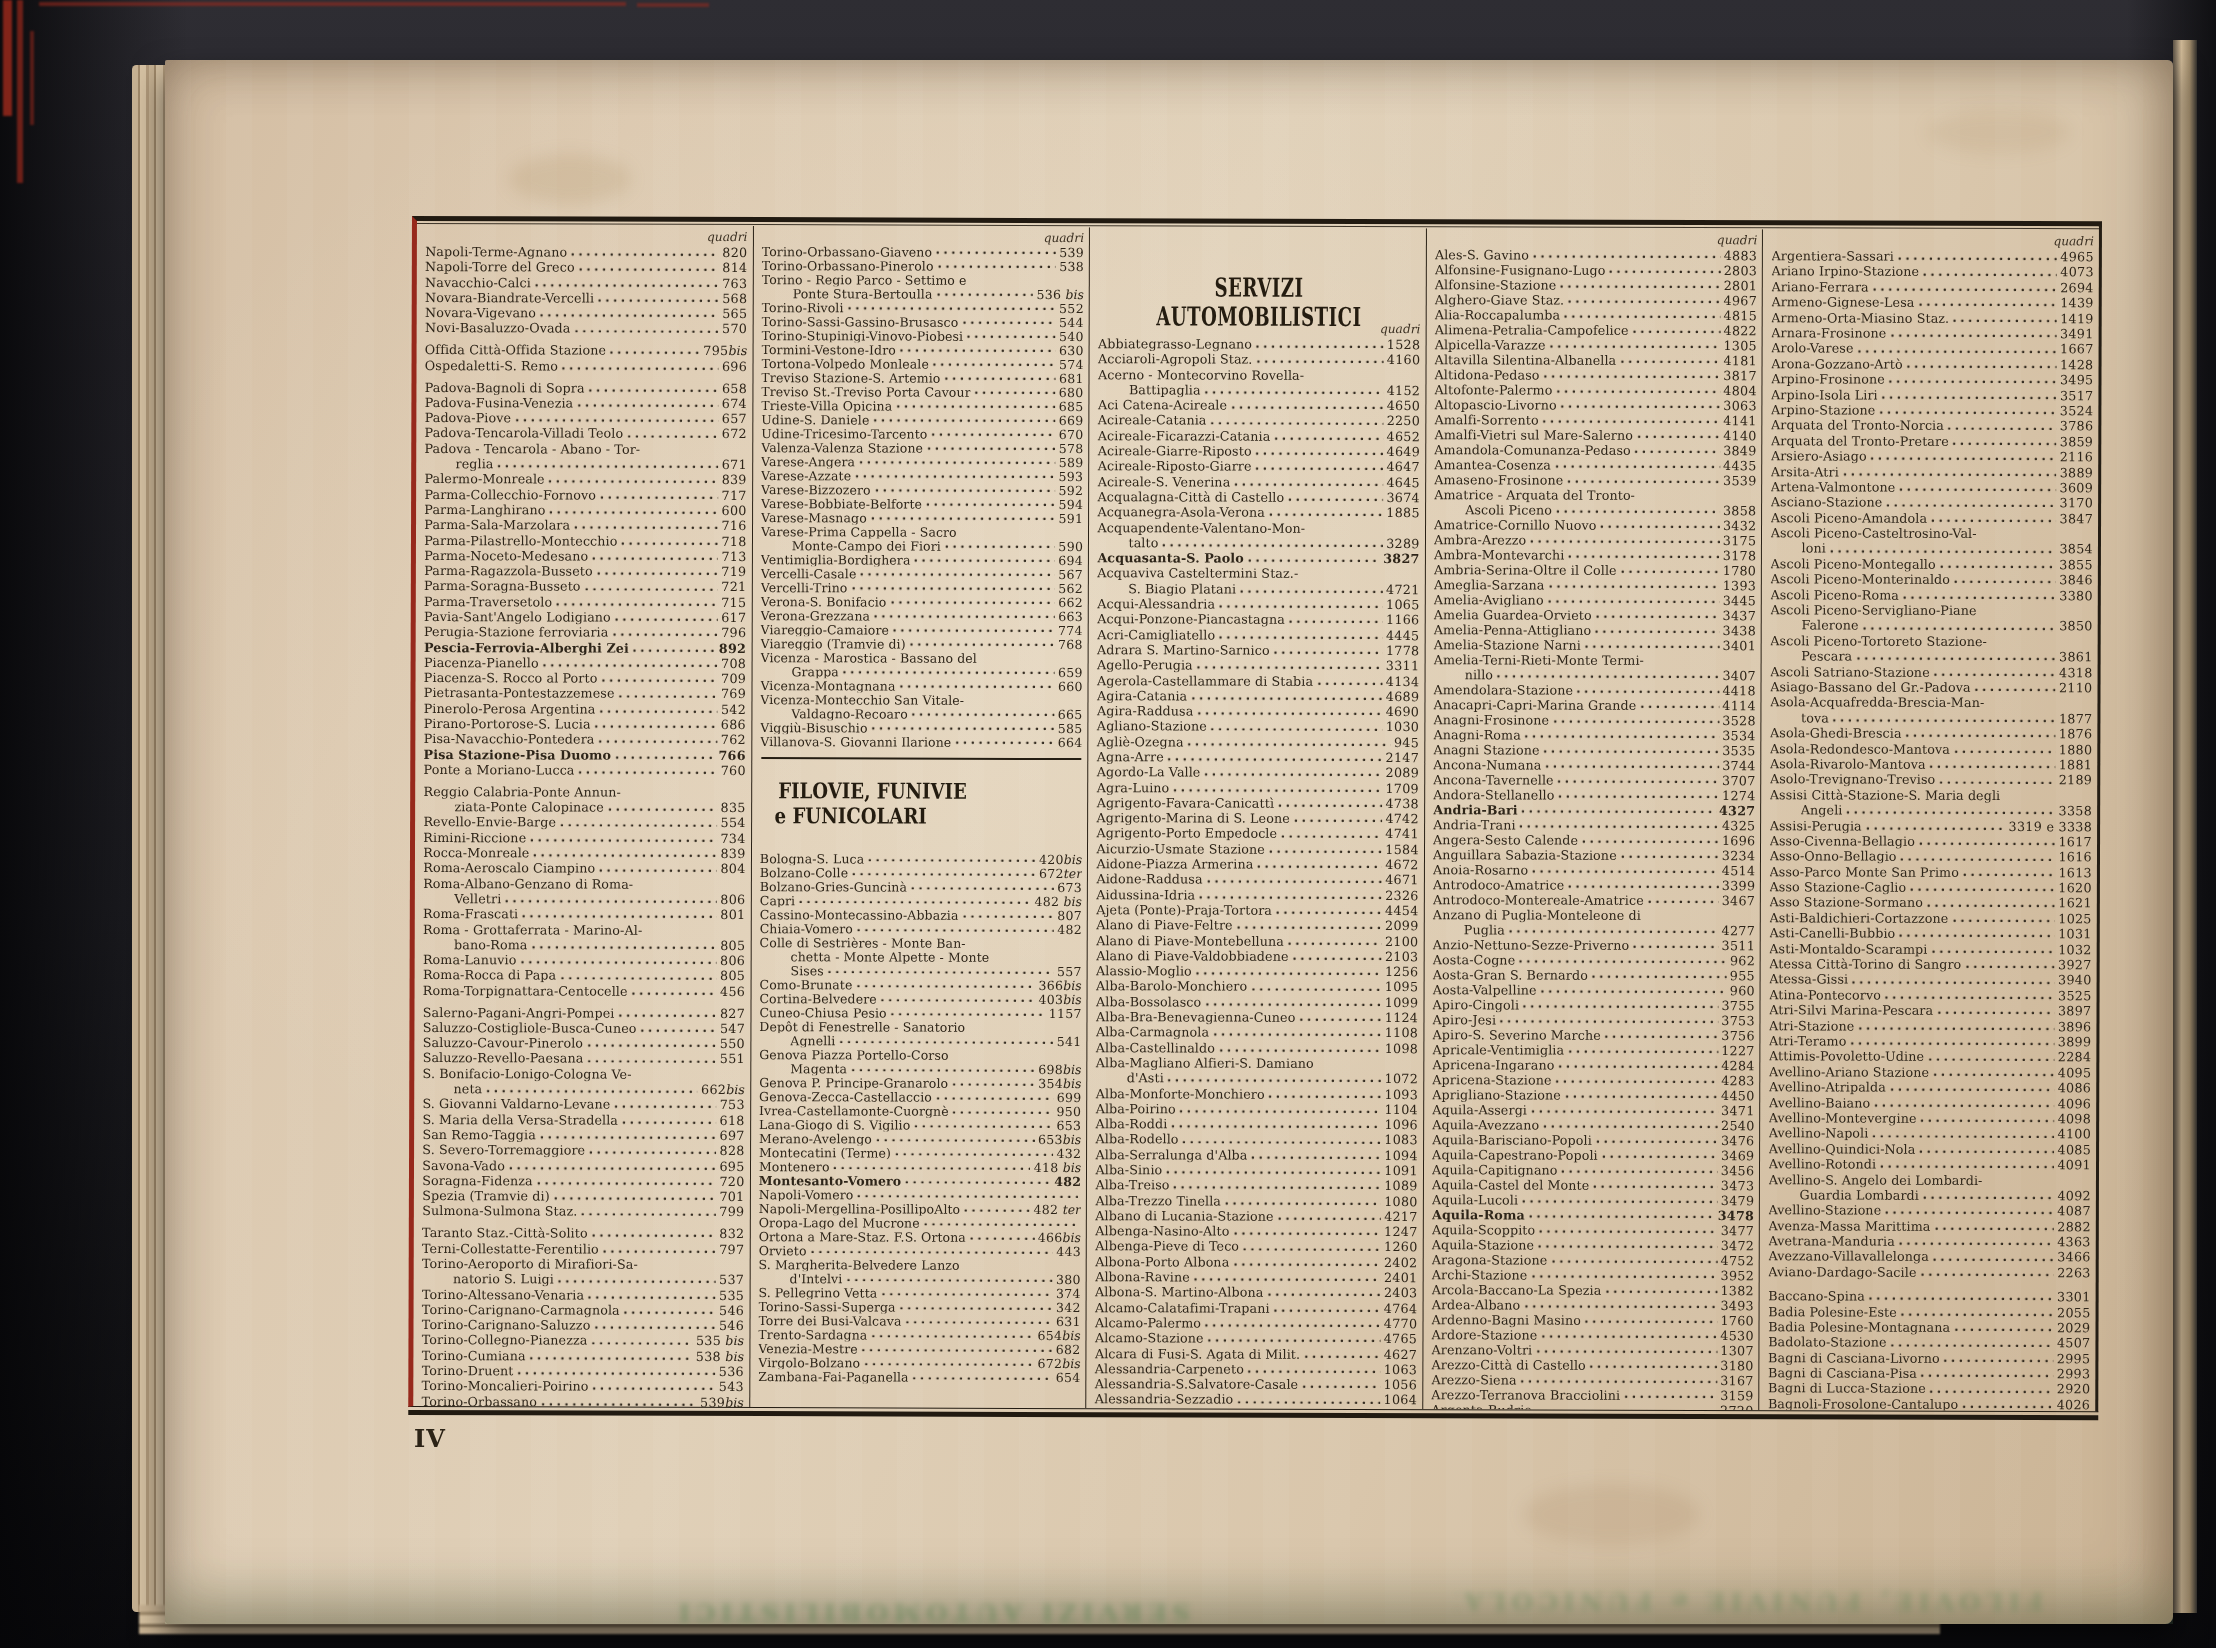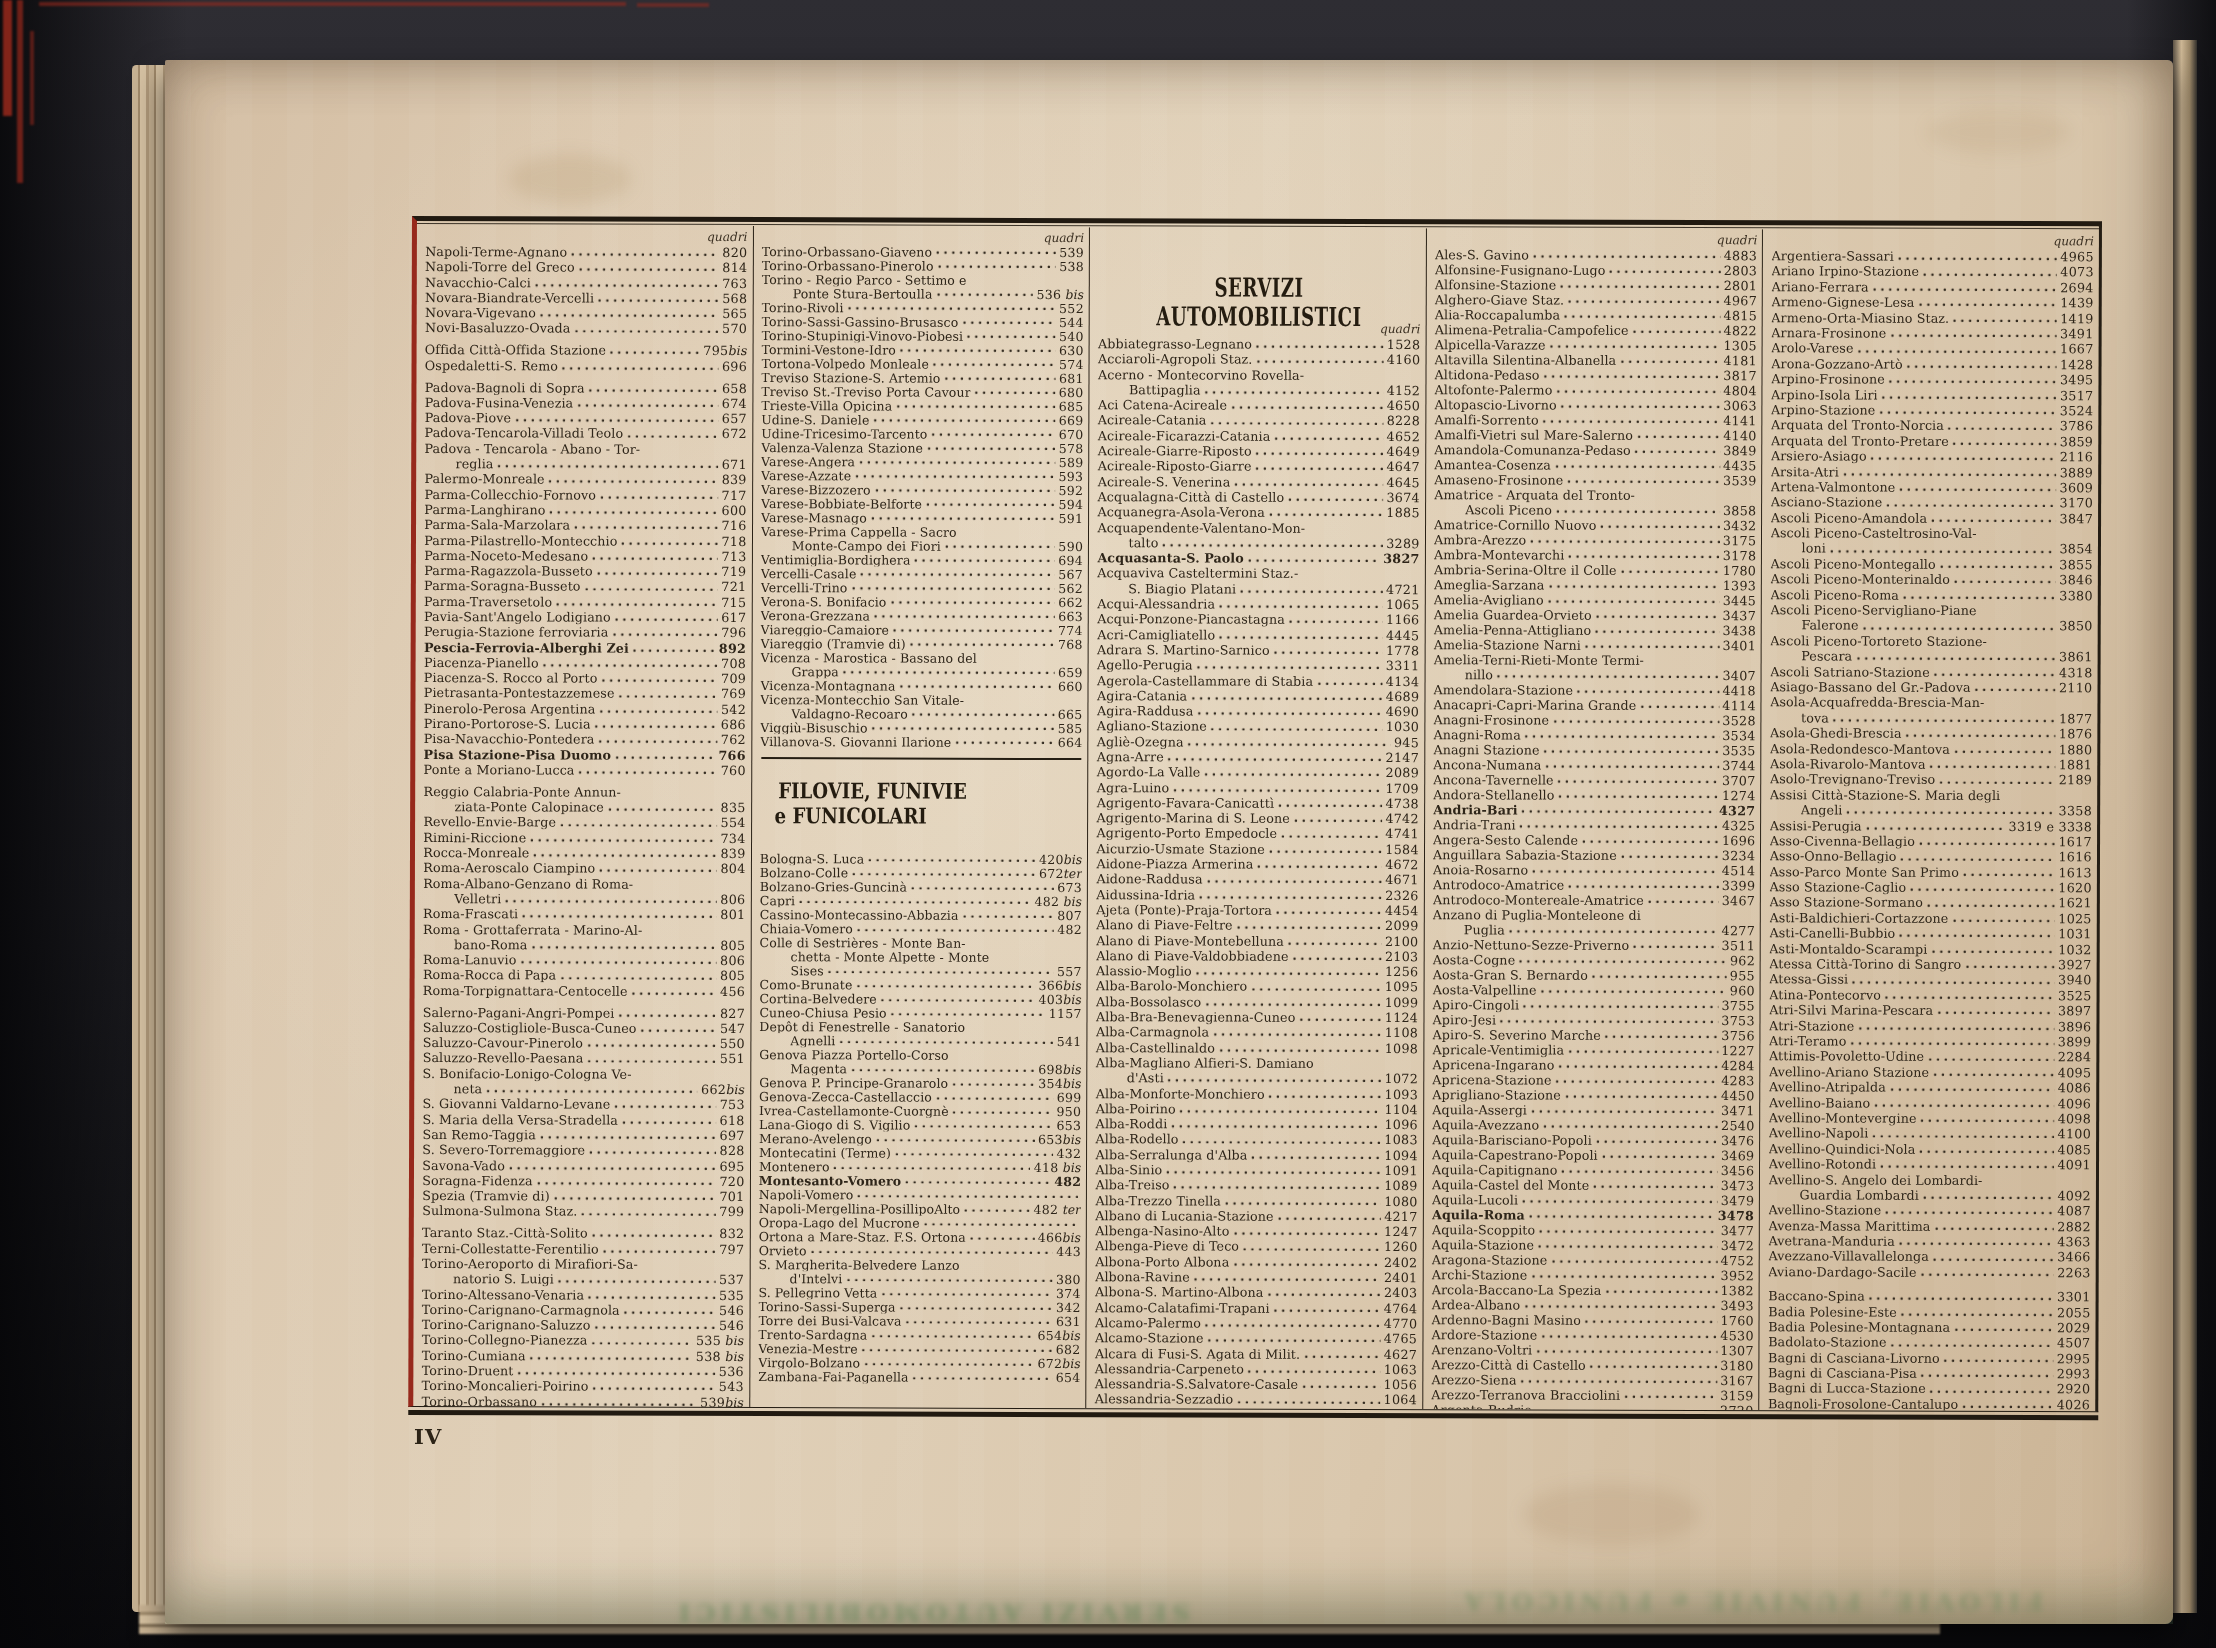--- a/index.html
+++ b/index.html
@@ -61,21 +61,21 @@
   .row.ind{padding-left:31px;}
   .row.qh{justify-content:flex-end;font-style:italic;font-size:12.2px;color:#3a2f21;}
   .gaprow{height:6.6px;} .gaprow.big{height:8.9px;}
   .rule{height:2.2px;background:#251e13;margin:8.9px 1.1px 19px;}
   .h-big{margin:42px 0 19px;text-align:center;font-weight:bold;height:29px;line-height:29px;}
   .h-big span{display:inline-block;font-size:26px;transform:scaleX(.70);transform-origin:center;
       letter-spacing:0.6px;color:#241c10;}
   .h-mid{text-align:left;font-weight:bold;height:25.5px;line-height:25.5px;}
   .h-mid span{display:inline-block;font-size:21.6px;transform:scaleX(.84);transform-origin:center;color:#241c10;}
   .h-mid.last{margin-bottom:22px;}
-  .page-num{position:absolute;left:249px;top:1364px;font-size:21px;font-weight:bold;color:#2c2316;
+  .page-num{position:absolute;left:249px;top:1364px;font-size:24px;font-weight:bold;color:#2c2316;
             letter-spacing:1.1px;}
   
   .ghost{position:absolute;transform:scaleY(-1) scaleX(-1);color:#54804f;opacity:.5;filter:blur(3.3px);
          font-weight:bold;font-size:24.4px;letter-spacing:5.5px;white-space:nowrap;overflow:hidden;}
   .ghost.g1{left:288px;top:1528px;width:737px;height:39px;}
   .ghost.g2{left:1291px;top:1519px;width:587px;height:37px;opacity:.38;}
 </style>
 </head>
 <body>
 
@@ -846,21 +846,21 @@
             <span class="no">4152</span>
           </div>
           <div class="row">
             <span class="nm">Aci Catena-Acireale</span>
             <span class="ld"></span>
             <span class="no">4650</span>
           </div>
           <div class="row">
             <span class="nm">Acireale-Catania</span>
             <span class="ld"></span>
-            <span class="no">8228</span>
+            <span class="no">2250</span>
           </div>
           <div class="row">
             <span class="nm">Acireale-Ficarazzi-Catania</span>
             <span class="ld"></span>
             <span class="no">4652</span>
           </div>
           <div class="row">
             <span class="nm">Acireale-Giarre-Riposto</span>
             <span class="ld"></span>
             <span class="no">4649</span>

